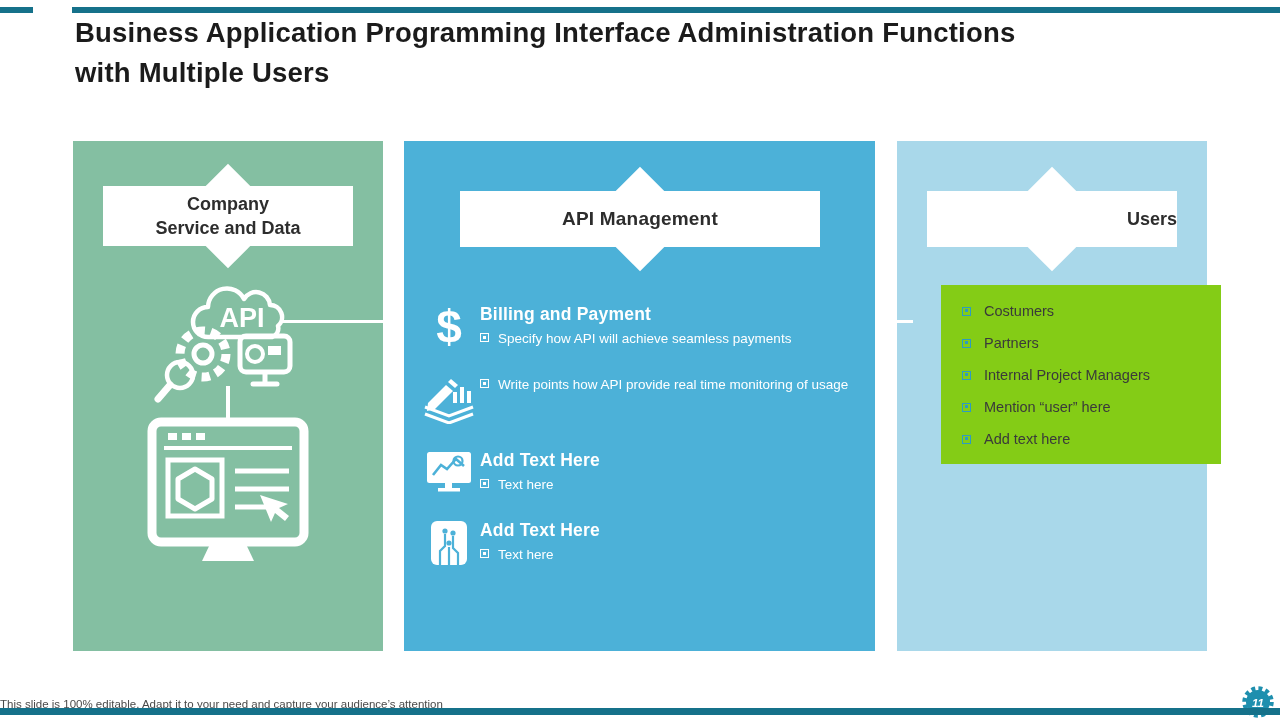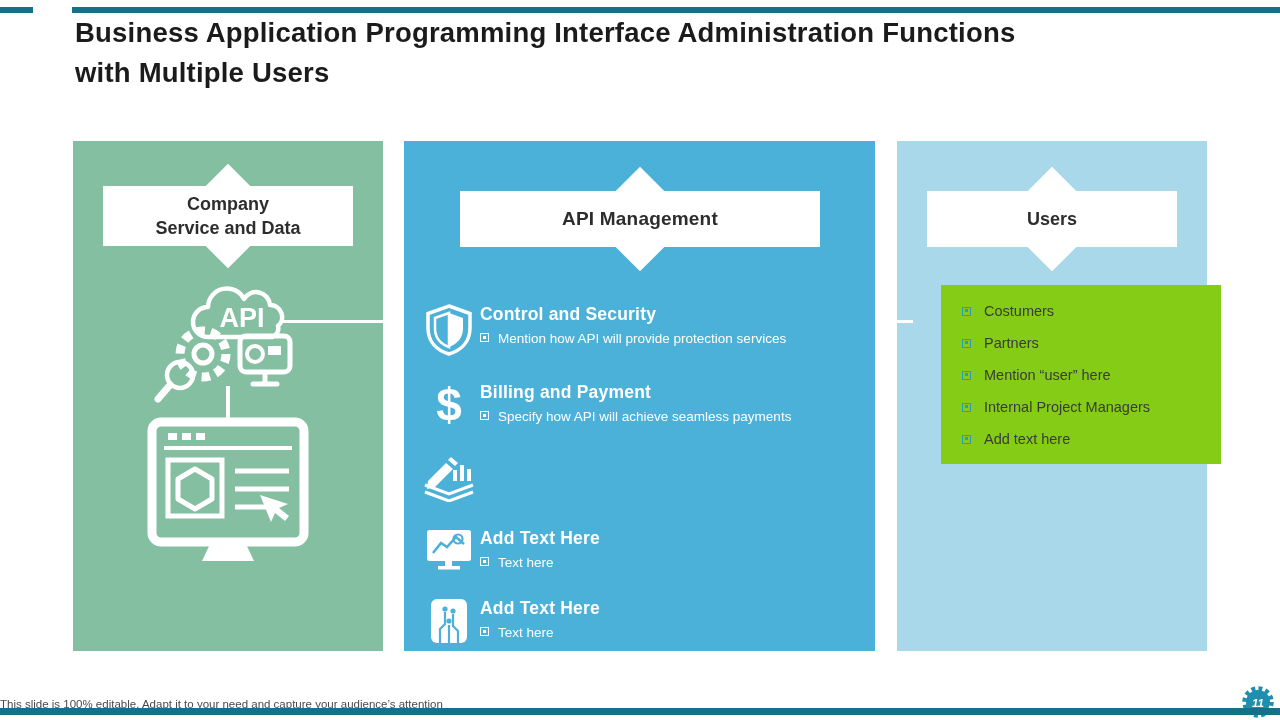--- a/index.html
+++ b/index.html
@@ -26,21 +26,21 @@
   .banner { position:absolute; }
   .banner-left   { left:30px; top:45px; width:250px; height:60px; }
   .banner-middle { left:56px; top:50px; width:360px; height:56px; }
   .banner-right  { left:30px; top:50px; width:250px; height:56px; }
   .diamond { position:absolute; left:50%; top:50%; width:74px; height:74px; background:#ffffff;
              transform:translate(-50%,-50%) rotate(45deg); }
   .banner-box { position:absolute; inset:0; background:#ffffff; display:flex; align-items:center;
                 justify-content:center; text-align:center; font-weight:700; color:#2d2d2d; }
   .banner-left  .banner-box { font-size:18px; line-height:1.35; white-space:pre-line; }
   .banner-middle .banner-box { font-size:19px; letter-spacing:0.2px;justify-content:center; }
-  .banner-right .banner-box { font-size:18px; }
+  .banner-right .banner-box { font-size:18px;justify-content:flex-end; }
 
   
   .illustration { position:absolute; left:50%; top:139px; transform:translateX(-50%); }
 
   
   .features { position:absolute; left:14px; right:24px; top:163px; display:flex; flex-direction:column; }
   .feature { display:flex; margin-bottom:26px; }
   .feature-icon { width:62px; flex:none; display:flex; justify-content:center; align-items:flex-start; }
   .feature-text { flex:1; }
   .feature-title { font-size:17.5px; font-weight:700; color:#ffffff; margin-bottom:5px; letter-spacing:0.2px; }
@@ -126,33 +126,20 @@
   <section class="panel panel-middle">
     <div class="banner banner-middle">
       <div class="diamond"></div>
       <div class="banner-box">
         <span>API Management</span>
       </div>
     </div>
 
     <div class="features">
 
-      <div class="feature">
-        <div class="feature-icon">
-          <svg width="46" height="52" viewBox="0 0 46 52">
-            <path d="M23,2 L44,9.5 V24 C44,38 35,46.5 23,50 C11,46.5 2,38 2,24 V9.5 Z" fill="none" stroke="#ffffff" stroke-width="3.5"></path>
-            <path d="M23,9 L37,14 V24.5 C37,34 31,40 23,43 Z" fill="#ffffff"></path>
-            <path d="M23,9 L9,14 V24.5 C9,34 15,40 23,43 Z" fill="none" stroke="#ffffff" stroke-width="2.5"></path>
-          </svg>
-        </div>
-        <div class="feature-text">
-          <div class="feature-title">Control and Security</div>
-          <div class="feature-desc"><span class="bullet"></span><span>Mention how API will provide protection services</span></div>
-        </div>
-      </div>
 
       <div class="feature">
         <div class="feature-icon">
           <span class="dollar-glyph">$</span>
         </div>
         <div class="feature-text">
           <div class="feature-title">Billing and Payment</div>
           <div class="feature-desc"><span class="bullet"></span><span>Specify how API will achieve seamless payments</span></div>
         </div>
       </div>
@@ -165,20 +152,21 @@
               <path d="M3,38 L27,47 L51,38"></path>
             </g>
             <rect x="31" y="16" width="4" height="11" fill="#ffffff"></rect>
             <rect x="38" y="11" width="4" height="16" fill="#ffffff"></rect>
             <rect x="45" y="15" width="4" height="12" fill="#ffffff"></rect>
             <path d="M6,27 L24,9 L31,15 L13,33 L5,35 Z" fill="#ffffff"></path>
             <path d="M26,6 L29,3 L36,9 L33,12 Z" fill="#ffffff"></path>
           </svg>
         </div>
         <div class="feature-text">
+          <div class="feature-desc"><span class="bullet"></span><span>Write points how API provide real time monitoring of usage</span></div>
         </div>
       </div>
 
       <div class="feature">
         <div class="feature-icon">
           <svg width="48" height="44" viewBox="0 0 48 44">
             <rect x="2" y="2" width="44" height="31" rx="2.5" fill="#ffffff"></rect>
             <polyline points="8,25 16,15 22,19 31,9 39,16" fill="none" stroke="#4cb1d8" stroke-width="2.6"></polyline>
             <circle cx="33" cy="11" r="4.5" fill="none" stroke="#4cb1d8" stroke-width="2.2"></circle>
             <rect x="20" y="33" width="7" height="5" fill="#ffffff"></rect>
@@ -226,25 +214,25 @@
       <div class="user-item">
           <span class="bullet bullet-blue"></span>
           <span>Costumers</span>
         </div>
       <div class="user-item">
           <span class="bullet bullet-blue"></span>
           <span>Partners</span>
         </div>
       <div class="user-item">
           <span class="bullet bullet-blue"></span>
+          <span>Internal Project Managers</span>
+        </div>
+      <div class="user-item">
+          <span class="bullet bullet-blue"></span>
           <span>Mention “user” here</span>
-        </div>
-      <div class="user-item">
-          <span class="bullet bullet-blue"></span>
-          <span>Internal Project Managers</span>
         </div>
       <div class="user-item">
           <span class="bullet bullet-blue"></span>
           <span>Add text here</span>
         </div>
     </div>
   </section>
 
   <div class="connector connector-left"></div>
   <div class="connector connector-right"></div>

